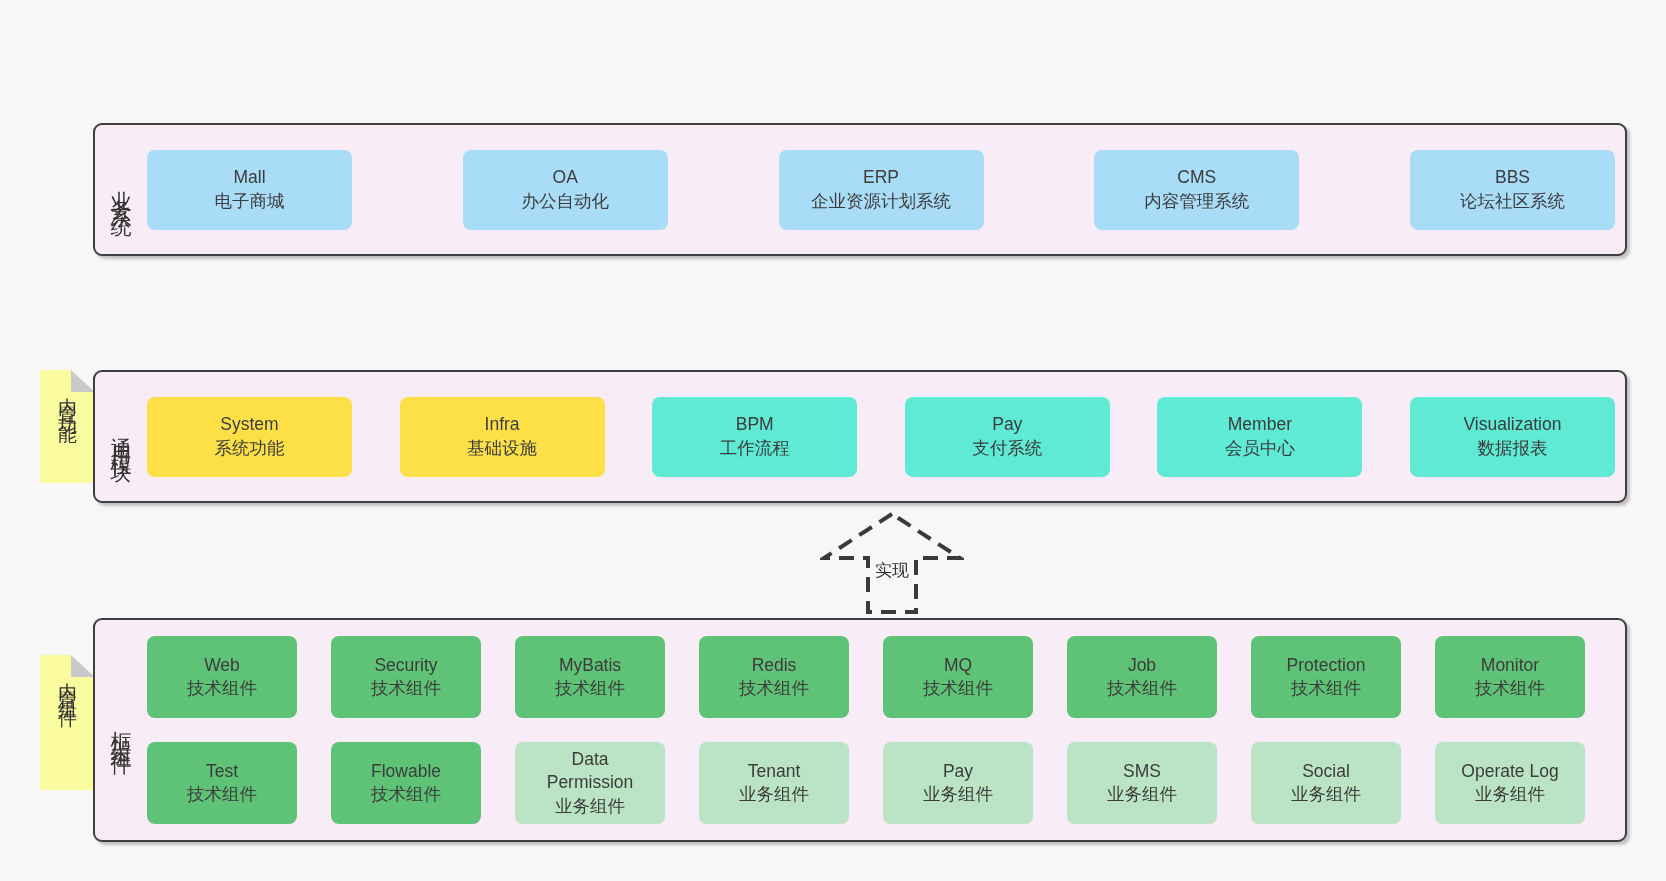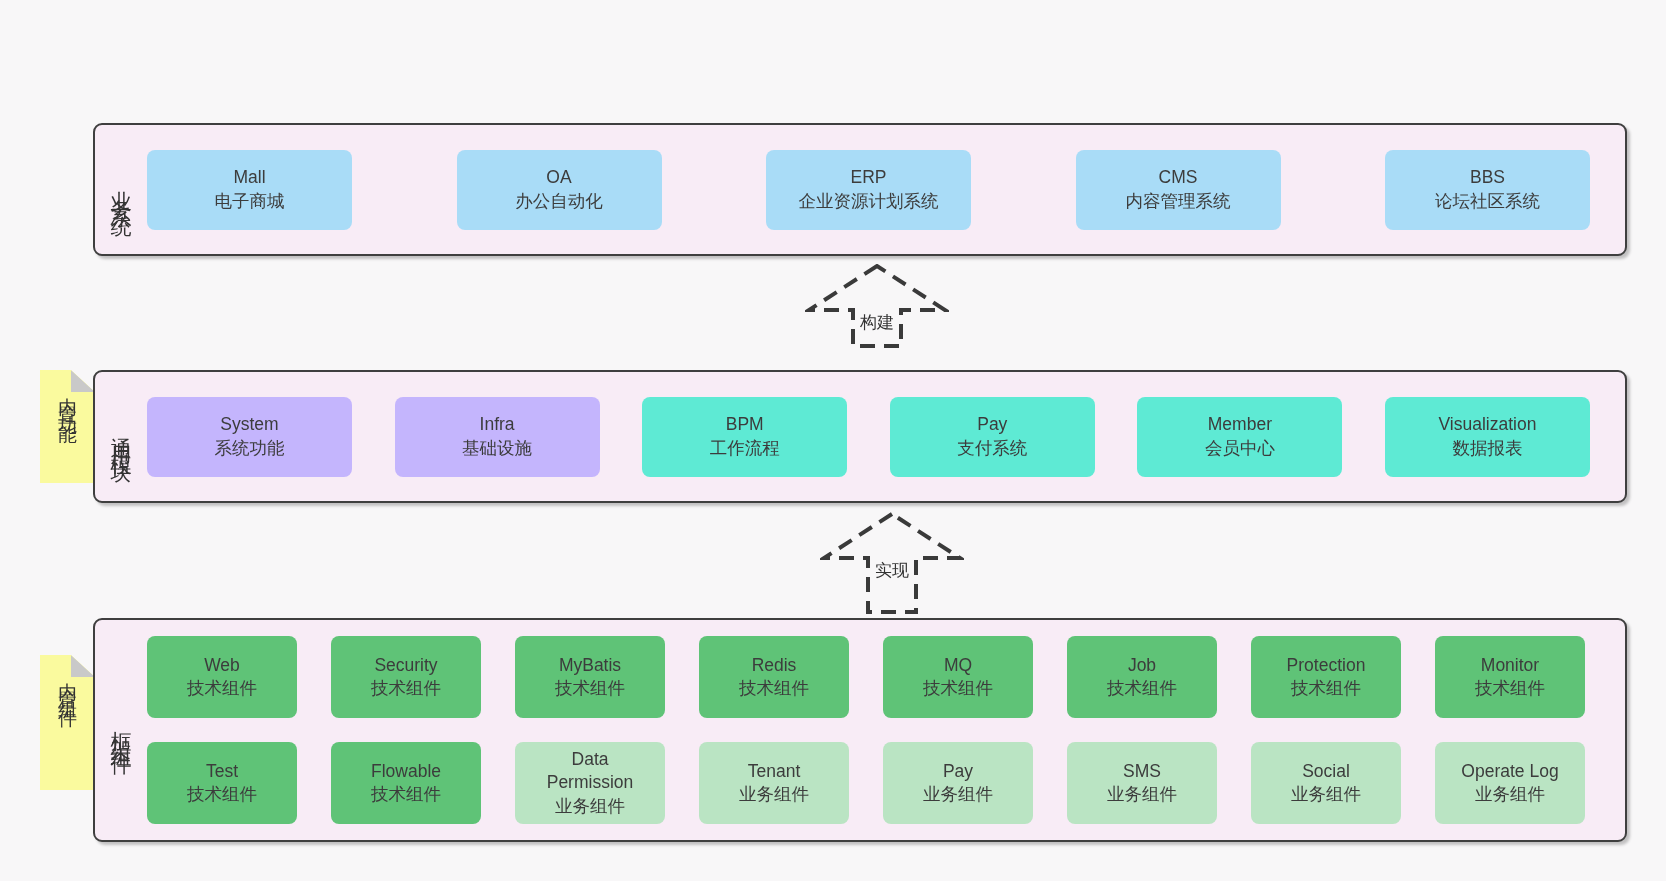--- a/index.html
+++ b/index.html
@@ -19,36 +19,36 @@
     display:flex;align-items:stretch;
   }
   .band-label{
     width:52px;flex:0 0 52px;
     display:flex;align-items:center;justify-content:center;
     writing-mode:vertical-rl;text-orientation:upright;
     font-size:21px;letter-spacing:8px;color:#333;
   }
   .band-rows{
     flex:1;display:flex;flex-direction:column;justify-content:center;
-    gap:24px;padding-right:35px;
+    gap:24px;padding-right:10px;
   }
   .band-8 .band-rows{padding-right:40px;}
   .box-row{display:flex;justify-content:space-between;align-items:stretch;}
   
   .box{
     border-radius:8px;
     display:flex;flex-direction:column;align-items:center;justify-content:center;
     text-align:center;line-height:1.32;font-size:17.5px;
     padding:4px;box-sizing:border-box;
   }
   .band-6 .box{width:205px;height:80px;}
   .band-8 .box{width:150px;height:82px;}
   .band-8 .box-name{max-width:106px;}
   .v-blue{background:#a9dcf7;}
-  .v-red{background:#c4b5fd;}
+  .v-red{background:#fde047;}
   .v-pink{background:#5eead4;}
   .v-green{background:#5fc377;}
   .v-lightgreen{background:#bae4c3;}
   
   .sticky{
     position:absolute;left:40px;width:55px;
     background:#fafa9e;
     clip-path:polygon(0 0, calc(100% - 24px) 0, 100% 22px, 100% 100%, 0 100%);
   }
   .sticky-fold{
@@ -107,26 +107,20 @@
             <div class="box-subtitle">内容管理系统</div>
           </div>
           <div class="box v-blue">
             <div class="box-name">BBS</div>
             <div class="box-subtitle">论坛社区系统</div>
           </div>
         </div>
       </div>
   </section>
 
-  <div class="arrow" style="left:805px;top:264px;height:84px;">
-    <svg viewBox="0 0 144 84">
-      <path d="M72 2 L4 46 L48 46 L48 82 L96 82 L96 46 L140 46 Z"></path>
-    </svg>
-    <div class="arrow-label">构建</div>
-  </div>
 
   <section class="band band-6" style="top:370px;height:133px;">
     <div class="band-label">通用模块</div>
     <div class="band-rows">
         <div class="box-row">
           <div class="box v-red">
             <div class="box-name">System</div>
             <div class="box-subtitle">系统功能</div>
           </div>
           <div class="box v-red">

